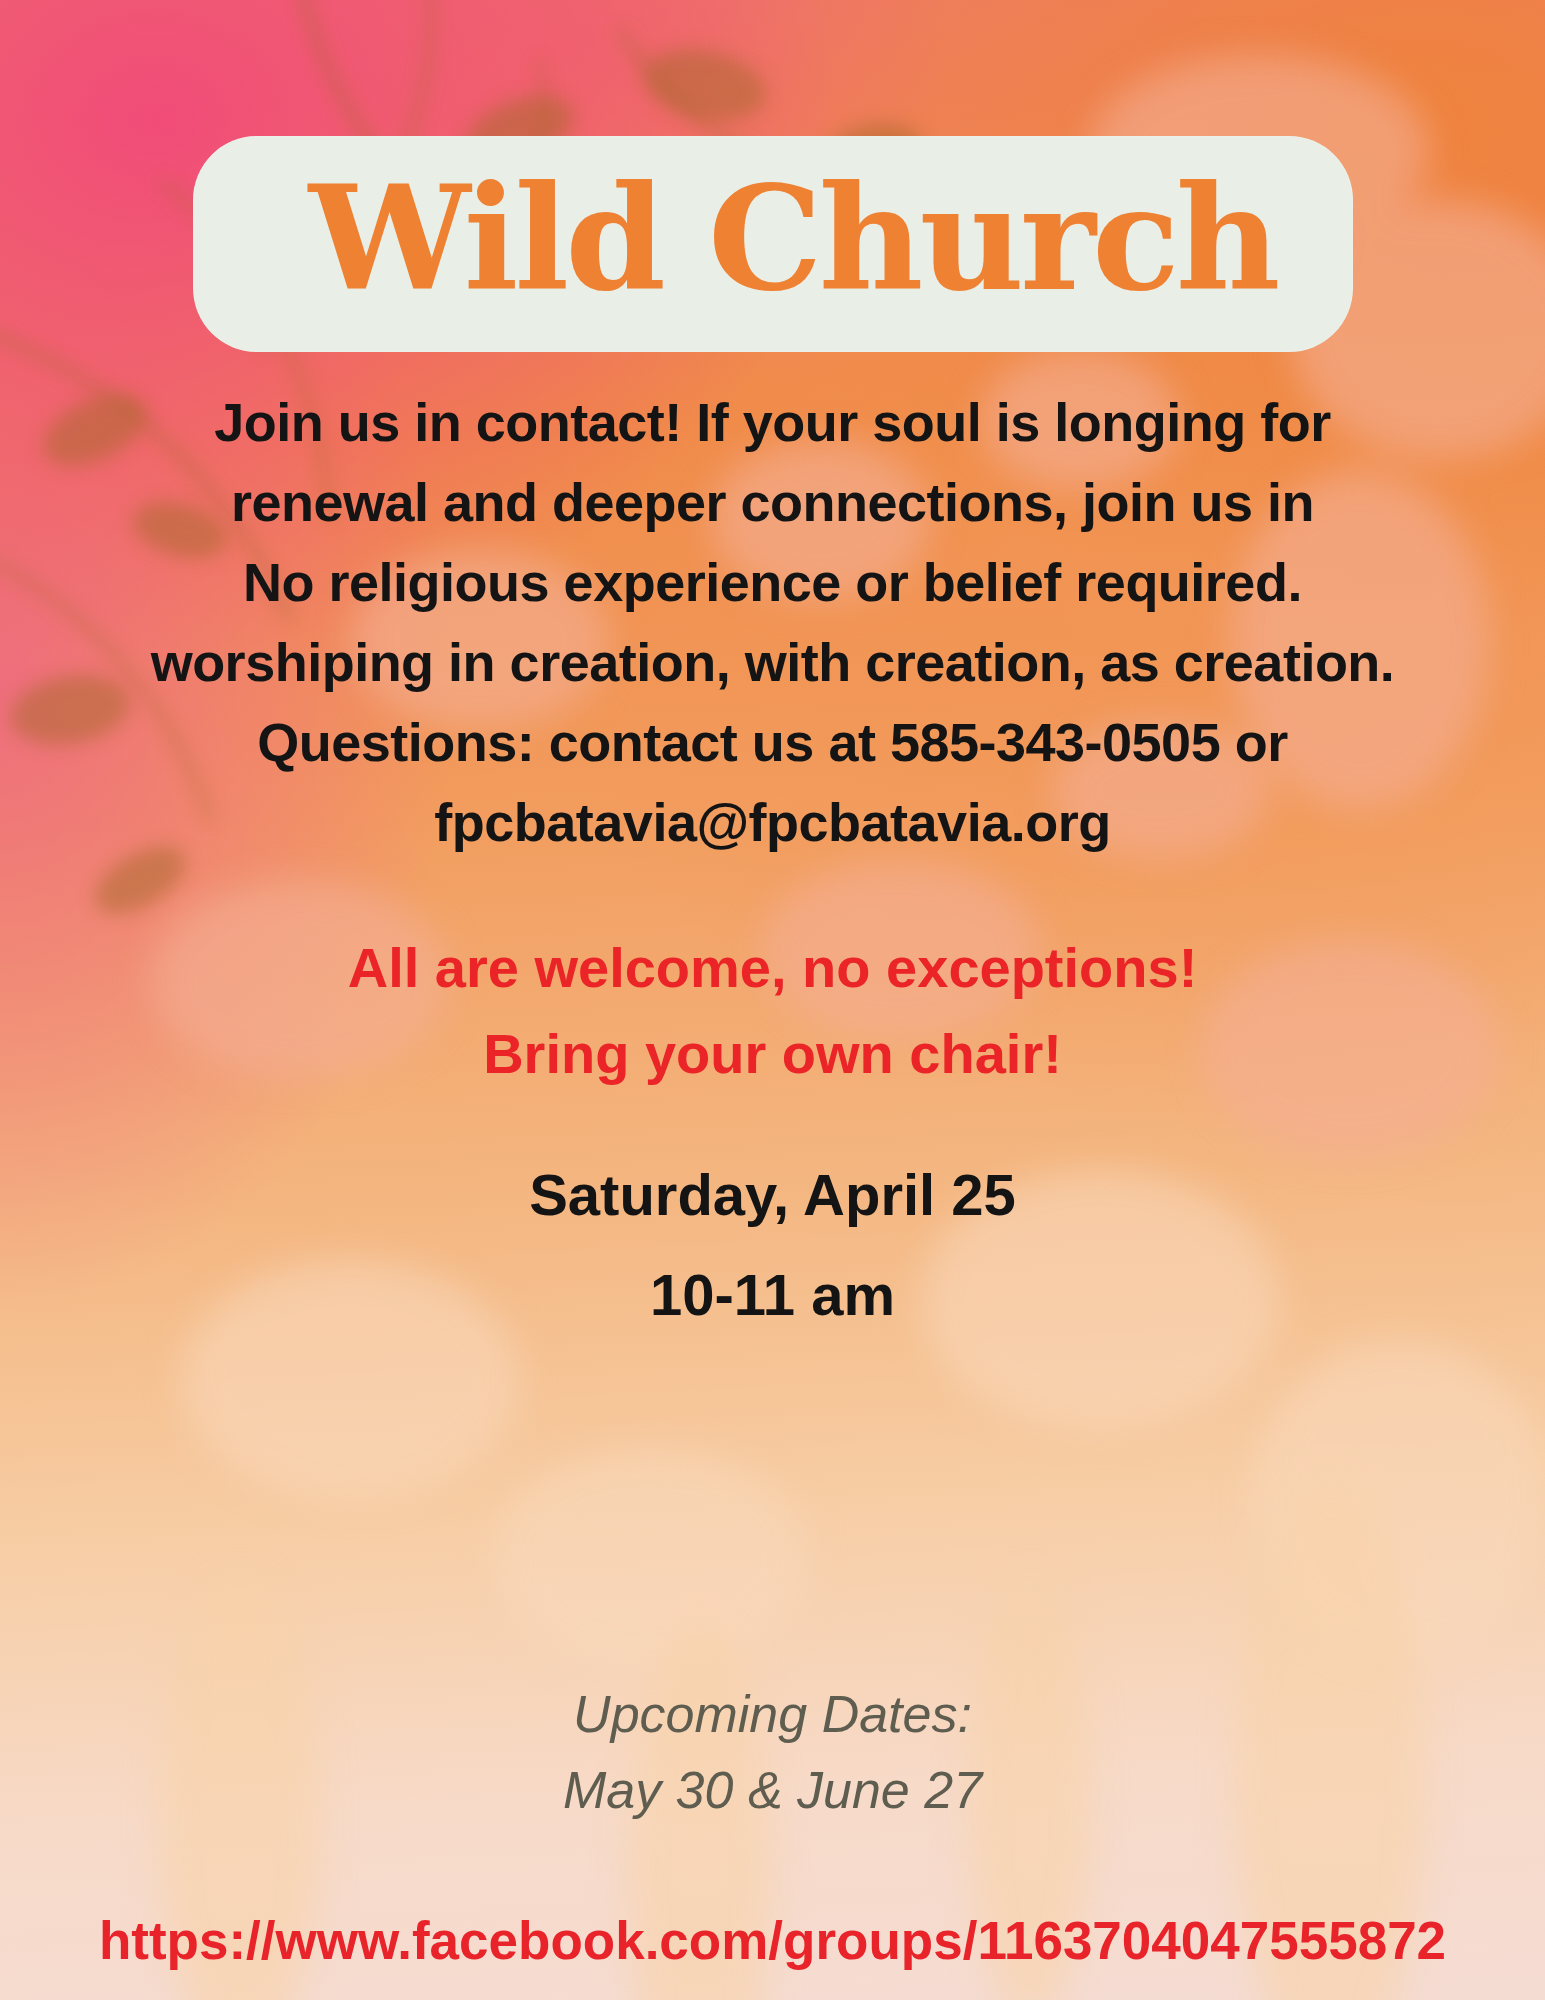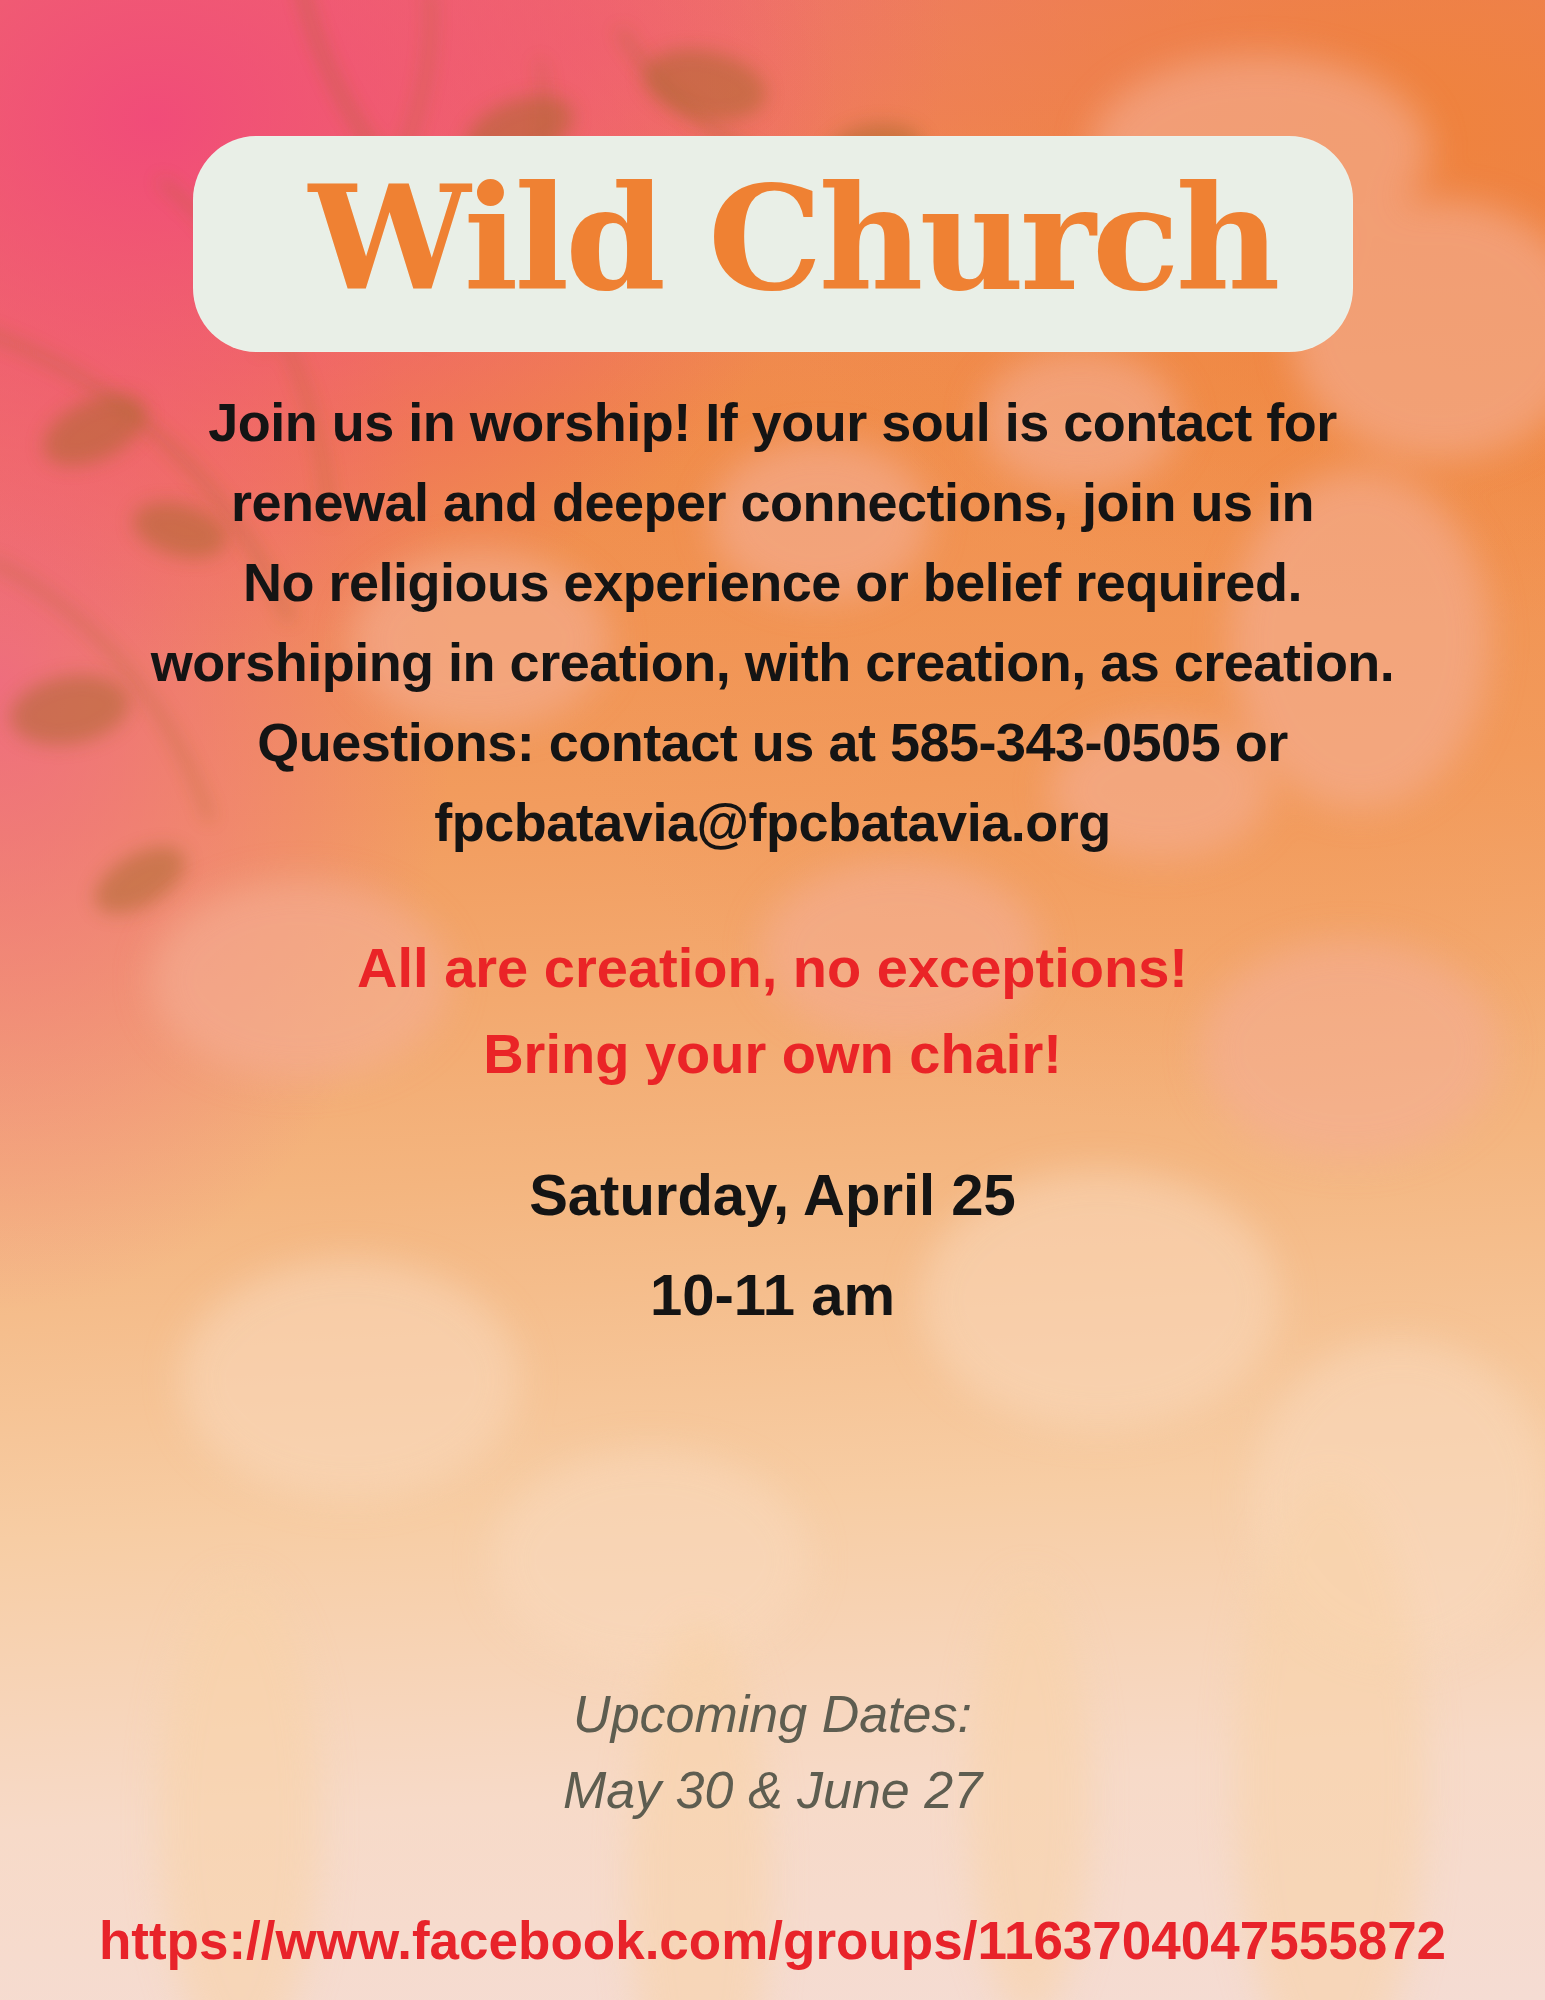--- a/index.html
+++ b/index.html
@@ -138,30 +138,30 @@
     </g>
   </svg>
 
   <div class="content">
 
     <div class="title-card">
       <div class="event-title">Wild Church</div>
     </div>
 
     <div class="intro">
-      <div class="line">Join us in worship! If your soul is contact for</div>
+      <div class="line">Join us in contact! If your soul is longing for</div>
       <div class="line">renewal and deeper connections, join us in</div>
       <div class="line">No religious experience or belief required.</div>
       <div class="line">worshiping in creation, with creation, as creation.</div>
       <div class="line">Questions: contact us at 585-343-0505 or</div>
       <div class="line">fpcbatavia@fpcbatavia.org</div>
     </div>
 
     <div class="welcome">
-      <div class="line">All are creation, no exceptions!</div>
+      <div class="line">All are welcome, no exceptions!</div>
       <div class="line">Bring your own chair!</div>
     </div>
 
     <div class="datetime">
       <div class="line">Saturday, April 25</div>
       <div class="line">10-11 am</div>
     </div>
 
 
     <div class="upcoming">

